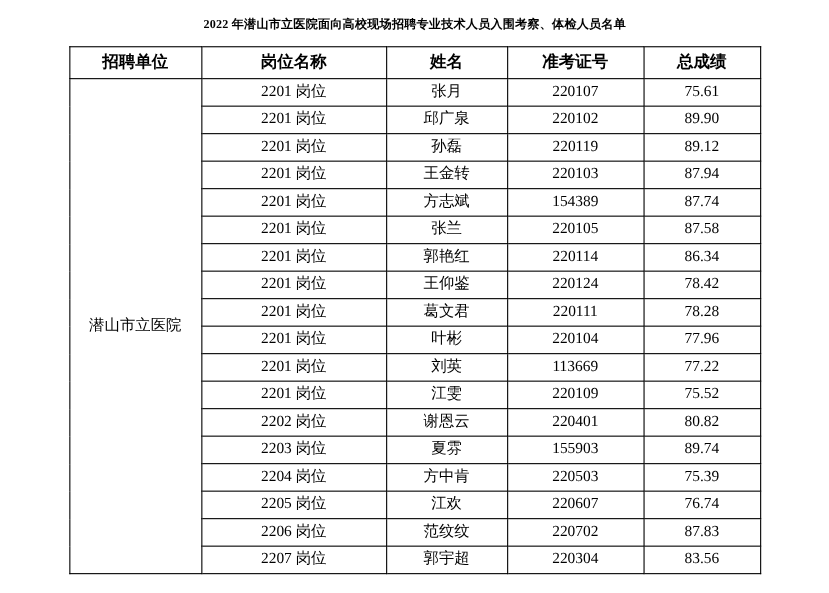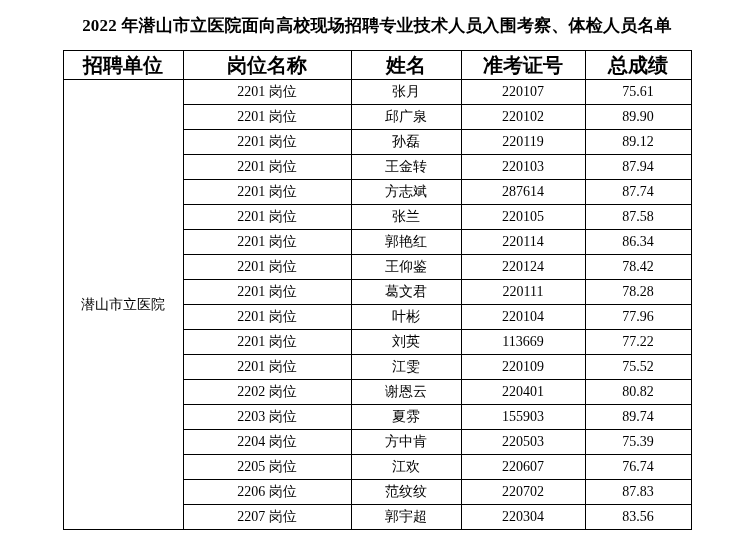--- a/index.html
+++ b/index.html
@@ -15,21 +15,21 @@
     overflow: hidden;
   }
   .page {
     width: 754px;
     height: 539px;
     position: relative;
     box-sizing: border-box;
   }
   .doc-title {
     text-align: center;
-    font-size: 17px;
+    font-size: 11px;
     font-weight: bold;
     letter-spacing: 0.2px;
     padding-top: 14px;
     padding-bottom: 13px;
     font-family: "Liberation Serif", "DejaVu Serif", serif;
   }
   table.roster {
     border-collapse: collapse;
     margin: 0 auto;
     width: 628px;
@@ -43,21 +43,21 @@
     font-size: 14px;
     height: 24px;
     padding: 0;
     line-height: 24px;
     font-family: "Liberation Serif", "DejaVu Serif", serif;
   }
   table.roster thead th {
     font-weight: bold;
     height: 28px;
     line-height: 28px;
-    font-size: 20px;
+    font-size: 15px;
   }
   td.unit-cell {
     font-weight: normal;
     font-size: 15px;
   }
   col.c-unit  { width: 120px; }
   col.c-post  { width: 168px; }
   col.c-name  { width: 110px; }
   col.c-exam  { width: 124px; }
   col.c-score { width: 106px; }
@@ -108,21 +108,21 @@
         </tr>
         <tr>
           <td>2201 岗位</td>
           <td>王金转</td>
           <td>220103</td>
           <td>87.94</td>
         </tr>
         <tr>
           <td>2201 岗位</td>
           <td>方志斌</td>
-          <td>287614</td>
+          <td>154389</td>
           <td>87.74</td>
         </tr>
         <tr>
           <td>2201 岗位</td>
           <td>张兰</td>
           <td>220105</td>
           <td>87.58</td>
         </tr>
         <tr>
           <td>2201 岗位</td>

